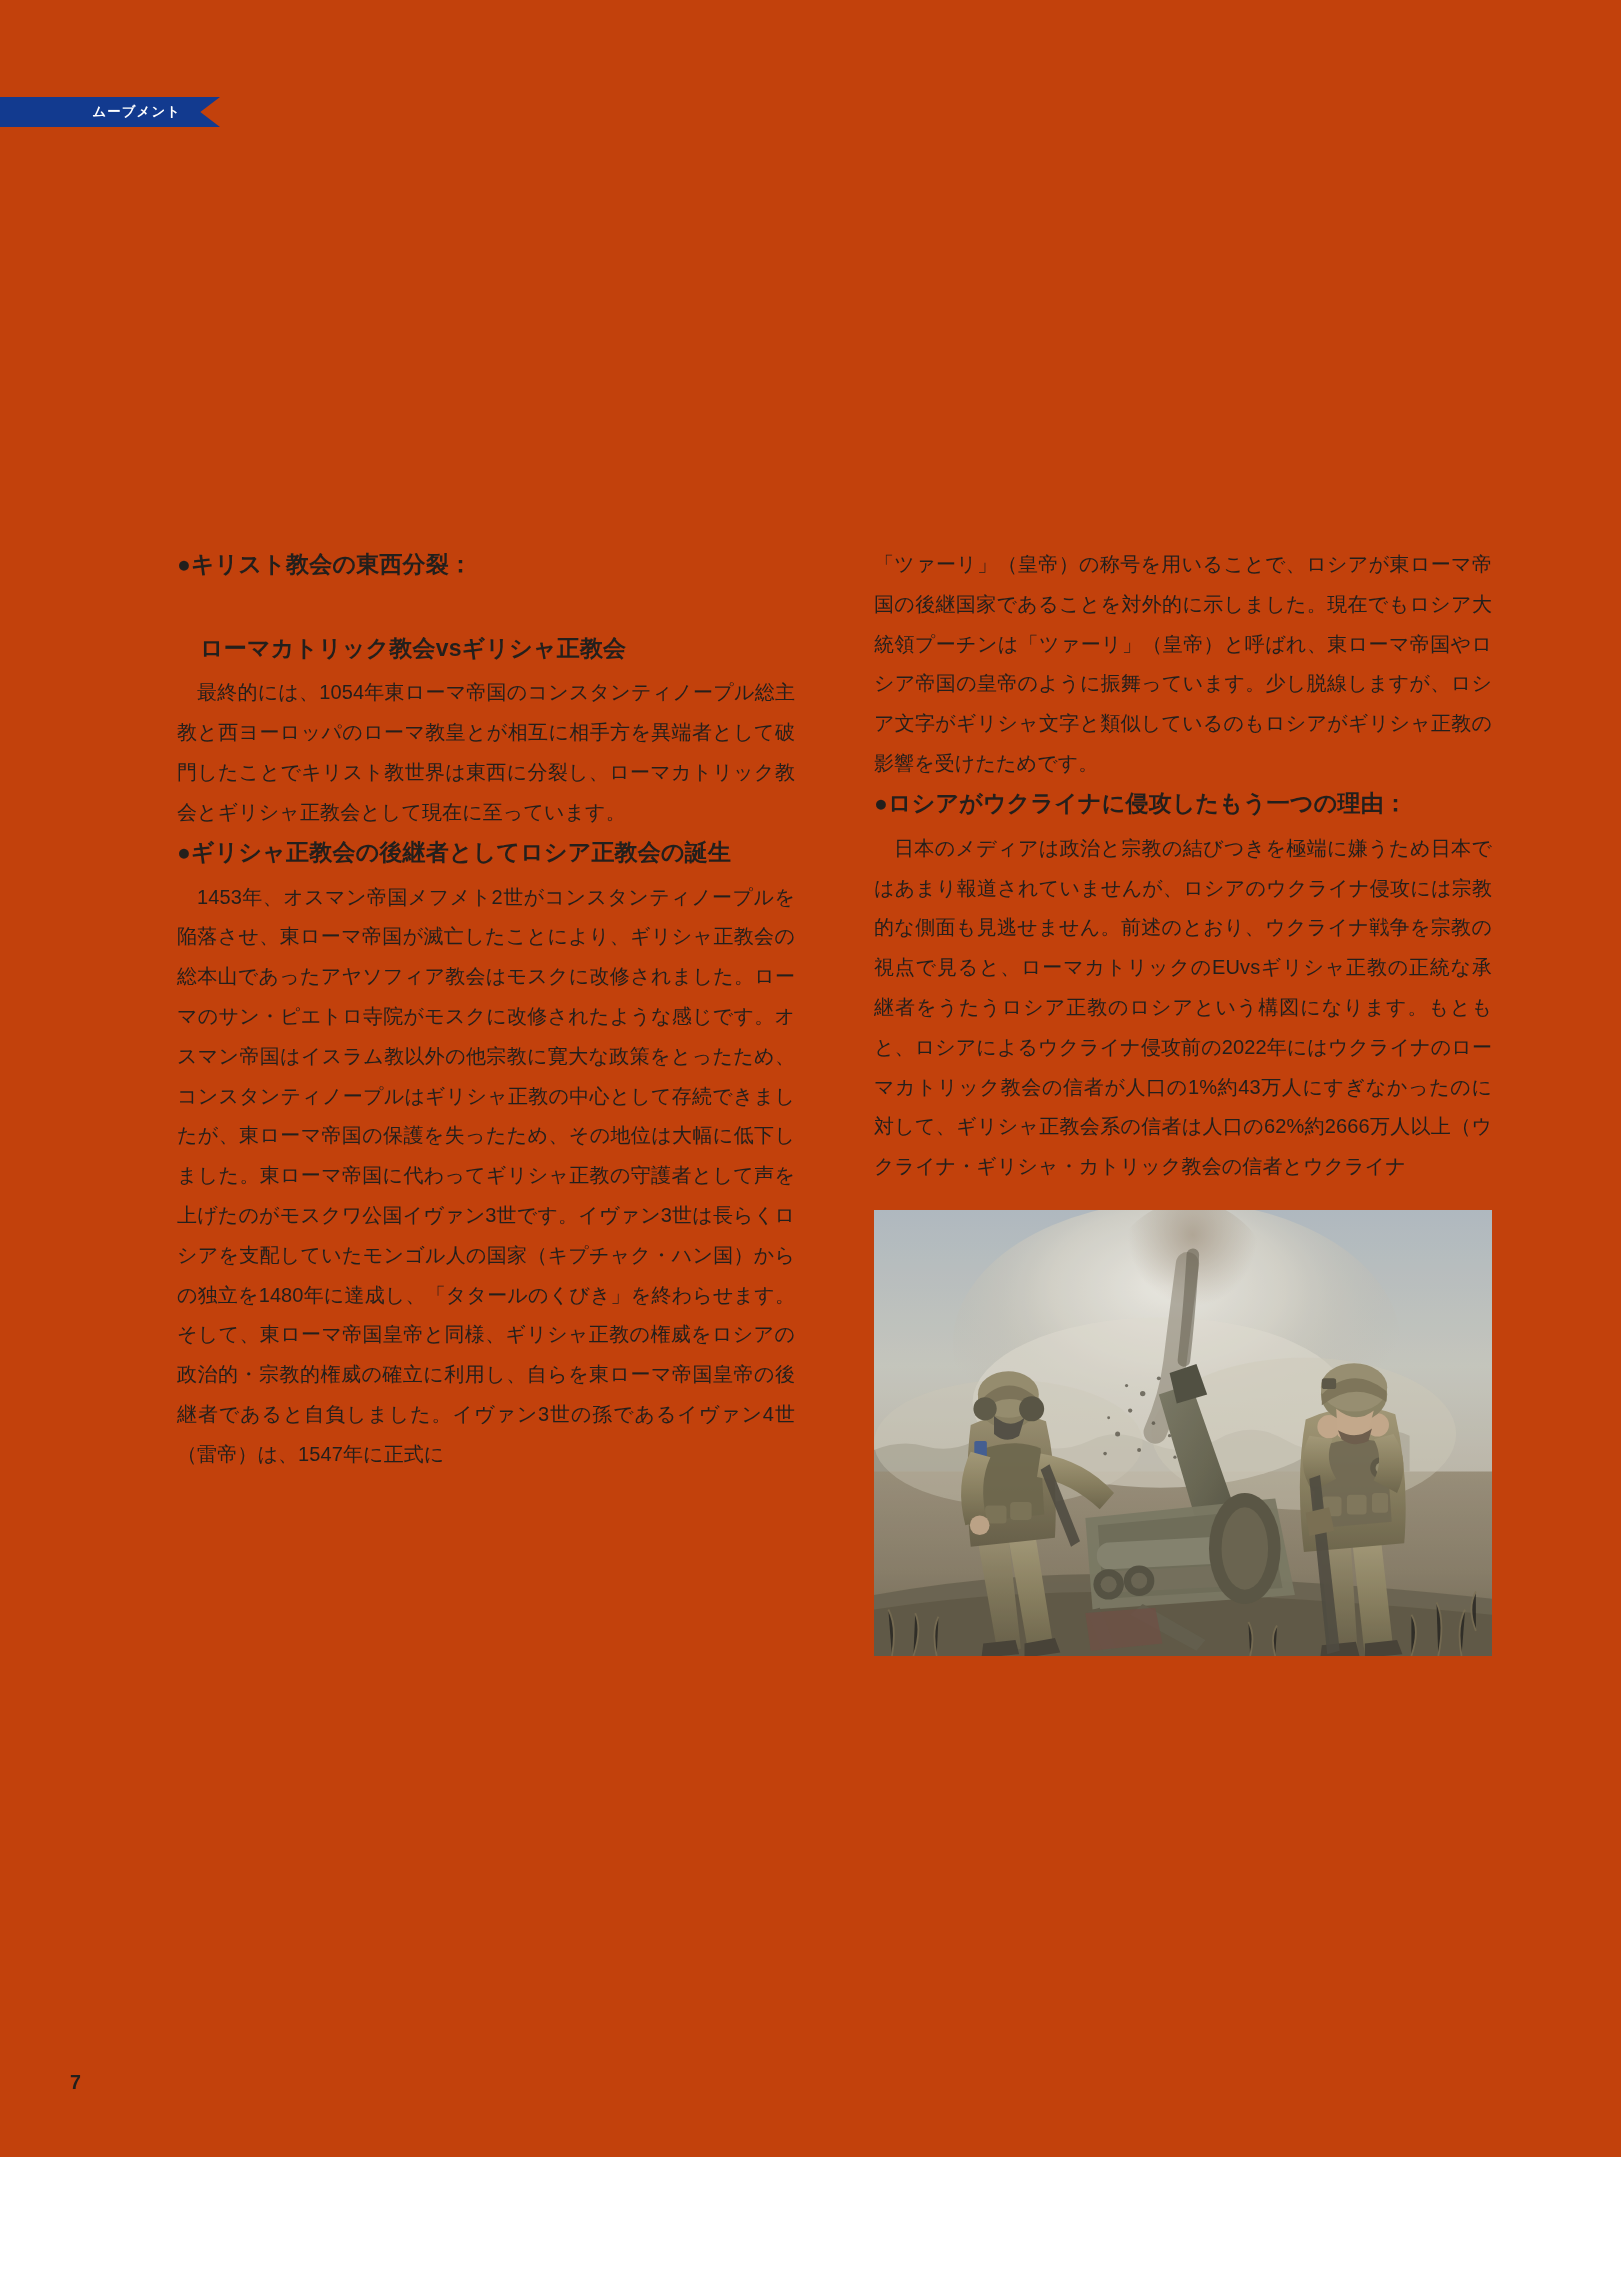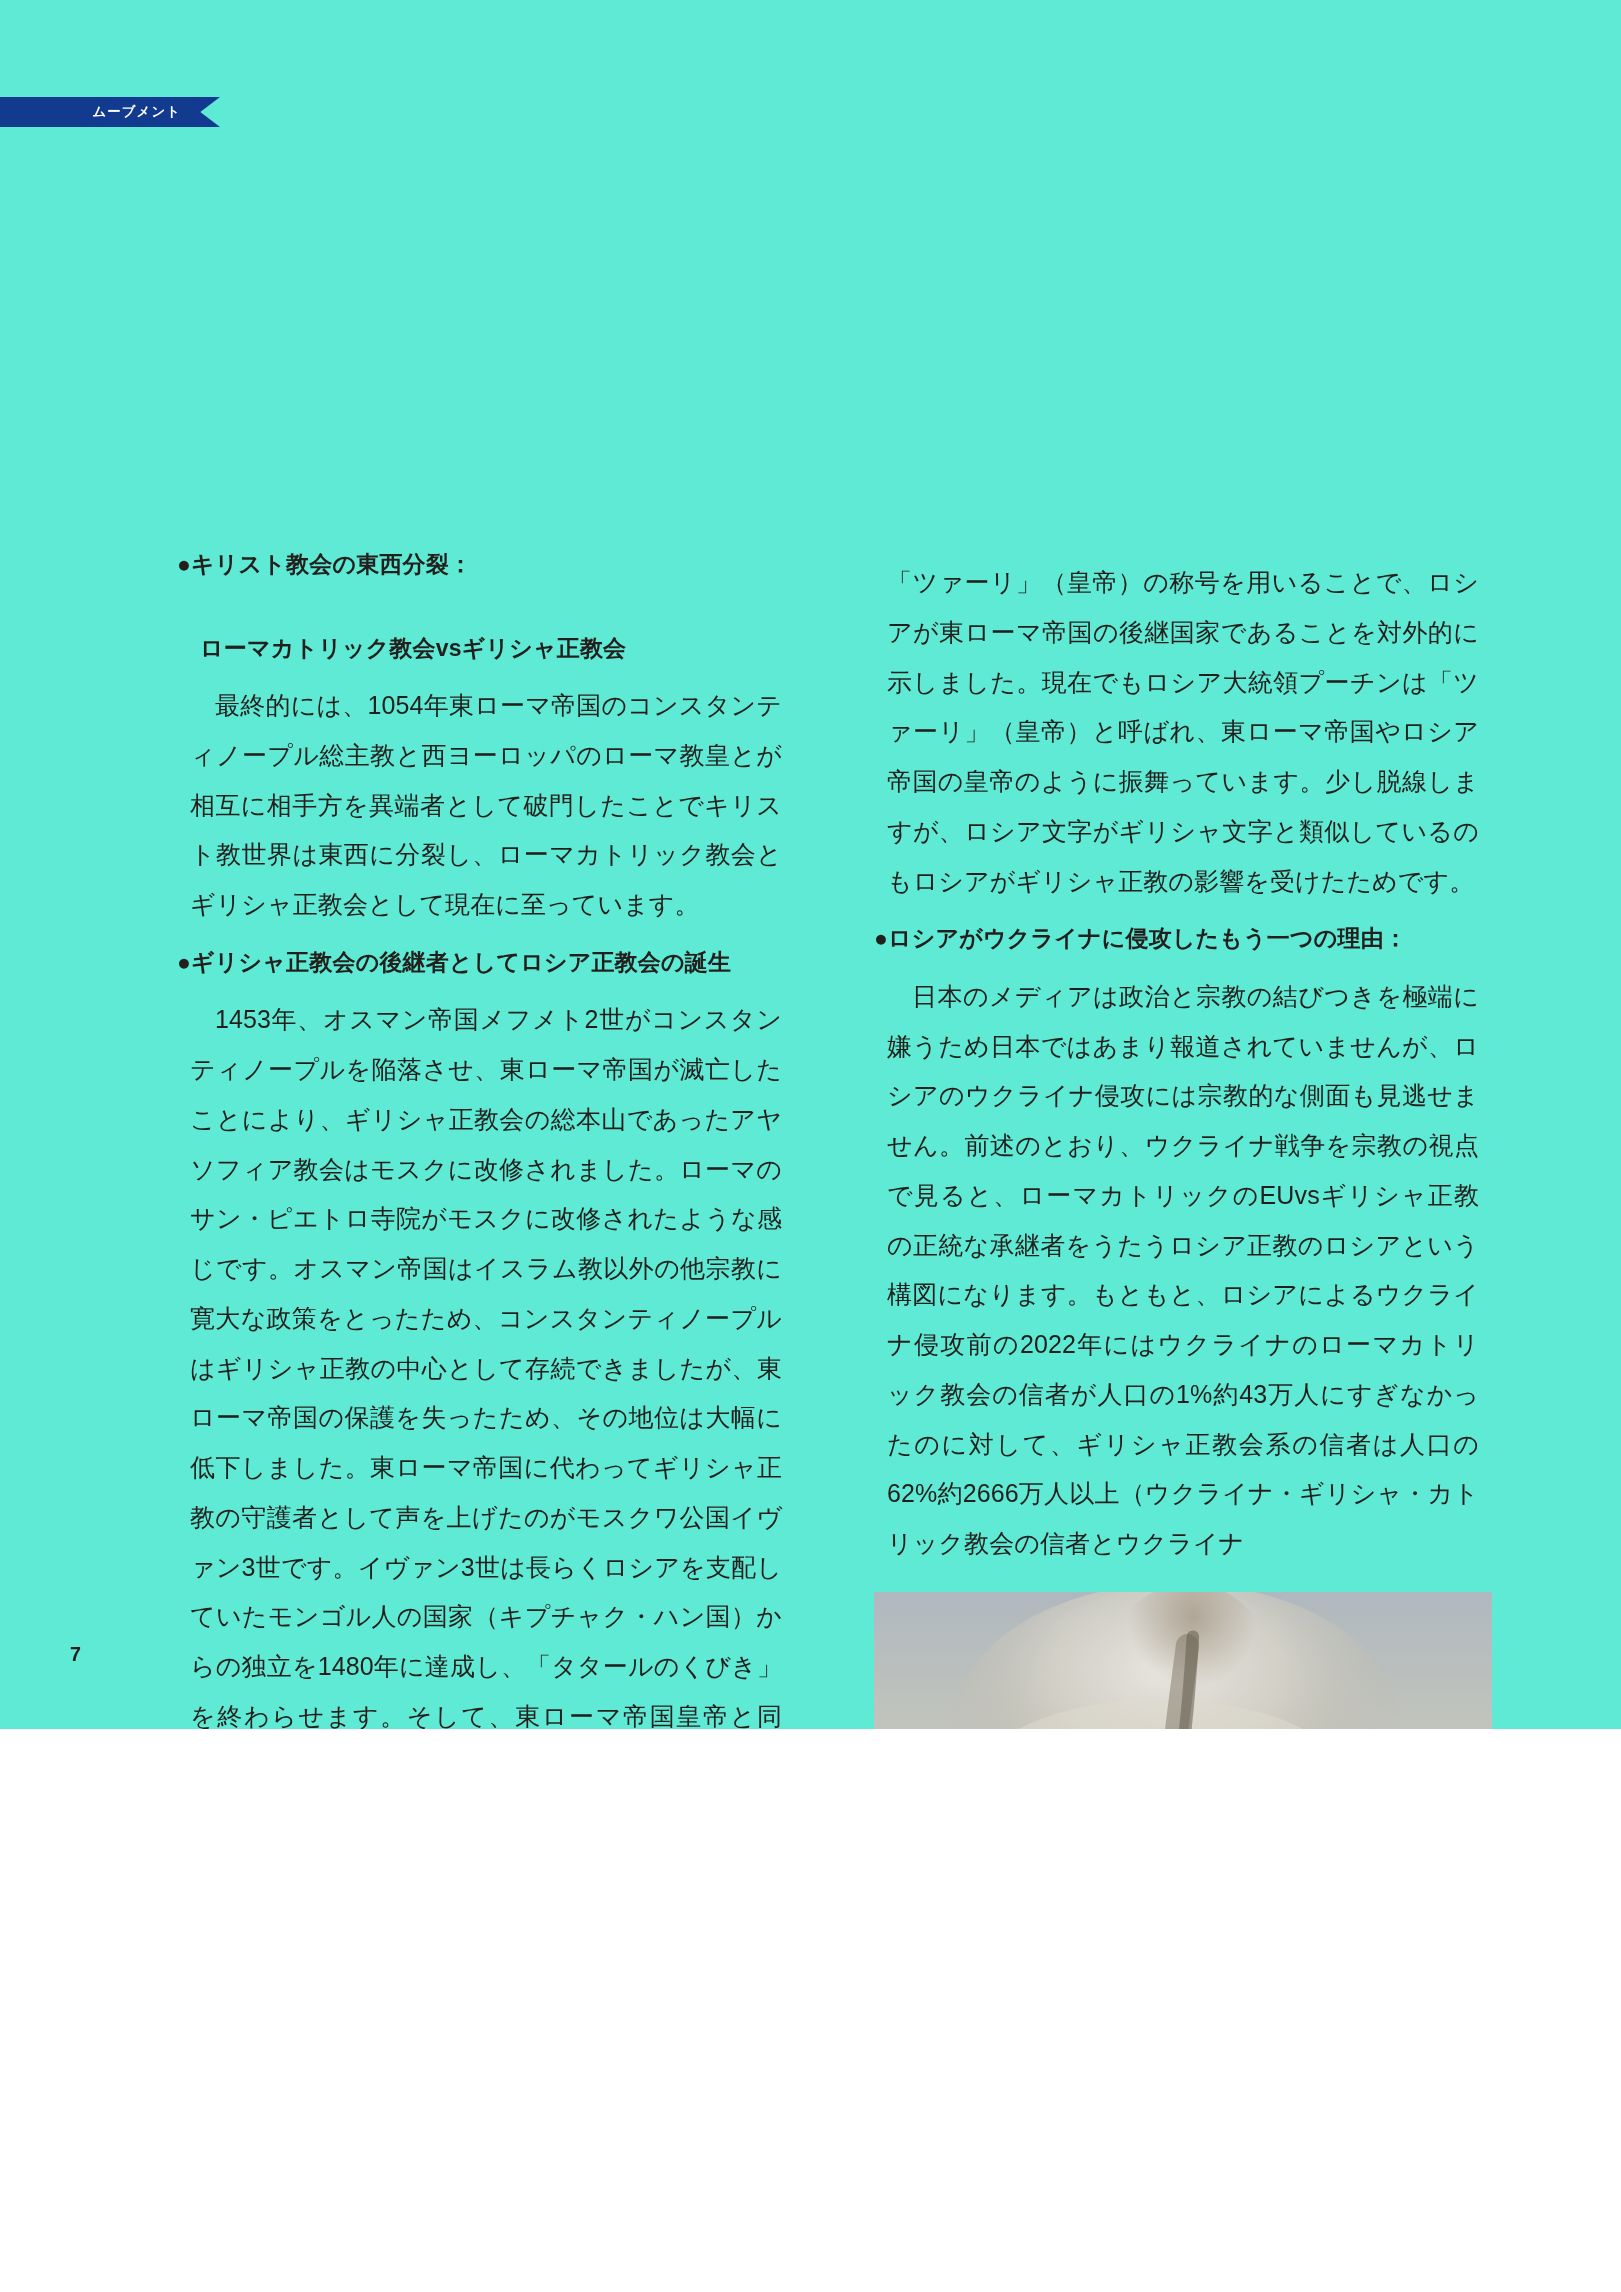--- a/index.html
+++ b/index.html
@@ -7,22 +7,22 @@
     padding: 0;
     background: #ffffff;
   }
   body {
     font-family: "Liberation Sans", "DejaVu Sans", sans-serif;
     color: #231f1c;
   }
   .page {
     position: relative;
     width: 1621px;
-    height: 1729px;
-    background: #5eead4;
+    height: 2157px;
+    background: #c2410c;
     overflow: hidden;
     box-sizing: border-box;
   }
 
   
   .ribbon {
     position: absolute;
     left: 0;
     top: 97px;
     height: 30px;
@@ -65,24 +65,24 @@
     line-height: 1.72;
     letter-spacing: 0.2px;
     margin: 0 0 5.4px 0;
     color: #231f1c;
   }
   .heading.indent {
     text-indent: 1em;
     margin-top: 44px;
   }
   .para {
-    font-size: 25px;
+    font-size: 20px;
     line-height: 1.99;
     letter-spacing: 0.1px;
-    margin: 13px;
+    margin: 0;
     text-align: justify;
     text-justify: inter-character;
     color: #231f1c;
   }
   .para.indent {
     text-indent: 1em;
   }
 
   
   .photo-wrap {

